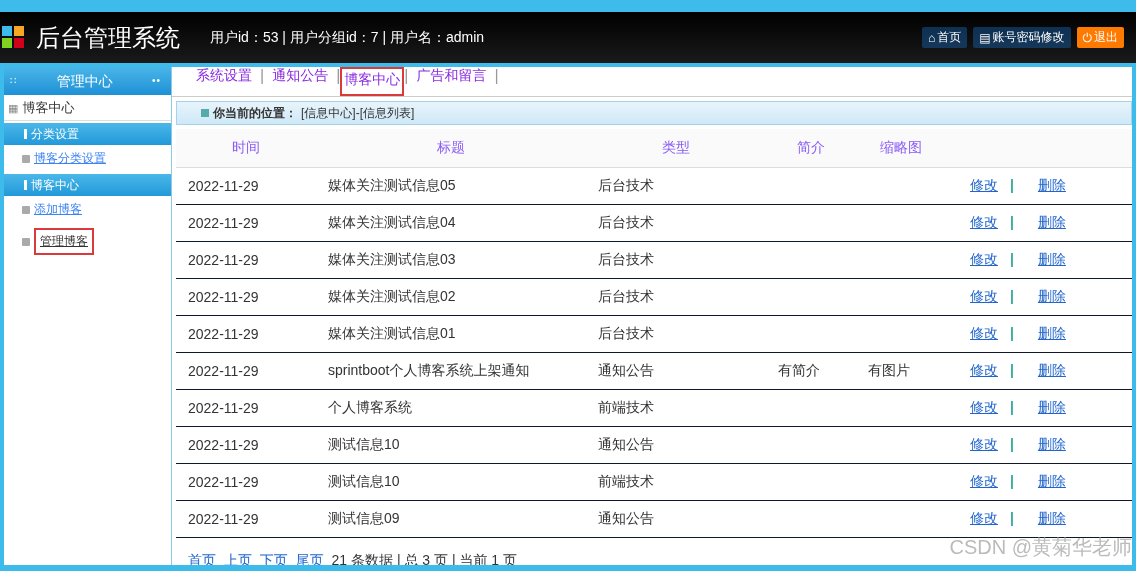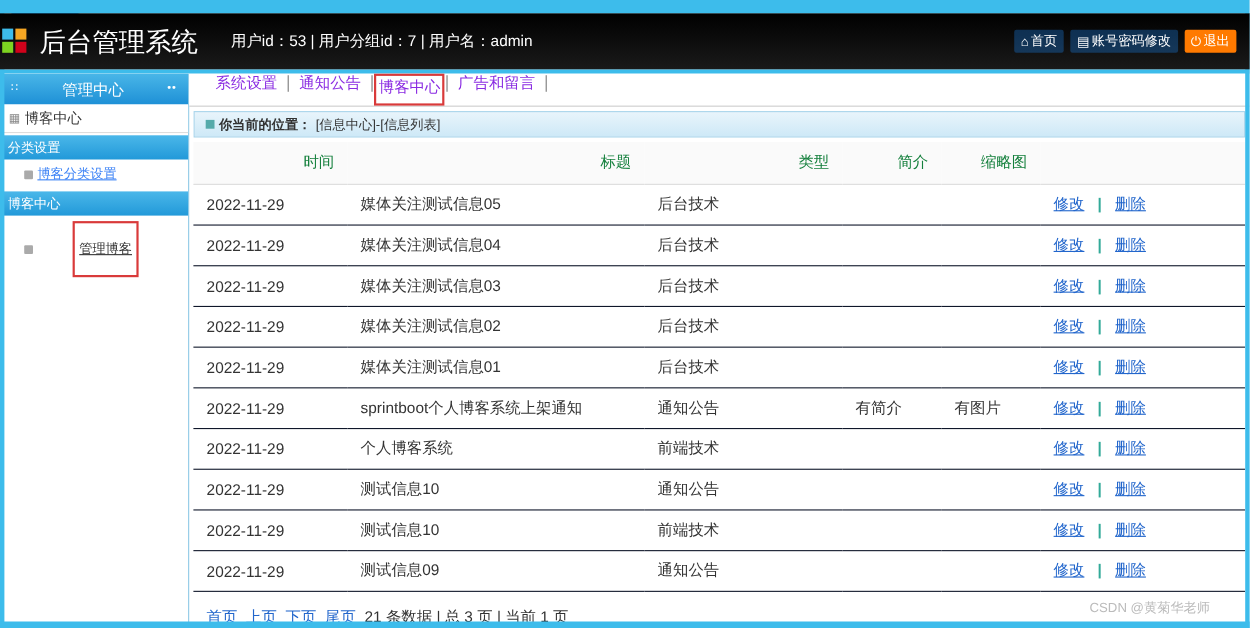--- a/index.html
+++ b/index.html
@@ -17,48 +17,48 @@
     .hr-btn.exit { background: #ff7a00; padding: 2px 6px; }
     
     .main-wrap { display: flex; height: calc(100% - 63px); border-top: 4px solid #3dbceb; }
     
     .sidebar { width: 172px; background: #fff; border-right: 1px solid #8ec9e6; }
     .side-hdr { background: linear-gradient(#49b6e8, #1e90d6); color: #fff; height: 28px; line-height: 28px; padding: 0 10px; font-size: 14px; display: flex; align-items: center; justify-content: space-between; }
     .side-hdr .dots { font-size: 10px; letter-spacing: 1px; }
     .tree-hdr { background: #fff; height: 26px; line-height: 26px; padding: 0 8px; font-size: 13px; display: flex; align-items: center; gap: 4px; border-bottom: 1px solid #ddd; }
     .tree-grid { color: #888; font-size: 11px; }
     
-    .sec-hdr { background: linear-gradient(#4ab7e9, #2299d9); color: #fff; height: 22px; line-height: 22px; padding: 0 0; font-size: 12px; display: flex; align-items: center; gap: 4px; margin-top: 2px; }
+    .sec-hdr { background: linear-gradient(#4ab7e9, #2299d9); color: #fff; height: 22px; line-height: 22px; padding: 0 24px; font-size: 12px; display: flex; align-items: center; gap: 4px; margin-top: 2px; }
     .sec-bar { display: inline-block; width: 3px; height: 10px; background: #fff; }
     .side-item { padding: 5px 8px 5px 22px; font-size: 12px; display: flex; align-items: center; gap: 4px; }
     .side-item a { color: #3b82f6; text-decoration: underline; }
-    .side-item .boxed-a { border: 2px solid #d93a3a; padding: 15px 4px; color: #333; margin-left: 32px; }
+    .side-item .boxed-a { border: 2px solid #d93a3a; padding: 3px 4px; color: #333; }
     .sq { display: inline-block; width: 8px; height: 8px; background: #aaa; border-radius: 1px; }
     
     .content { flex: 1; display: flex; flex-direction: column; }
     .topnav { height: 30px; background: #fff; display: flex; padding: 0 16px; gap: 0; border-bottom: 1px solid #ccc; }
     .topnav a { color: #8a2be2; font-size: 14px; text-decoration: none; padding: 0 8px; }
     .topnav .sep { color: #999; }
     .topnav .boxed-nav { border: 2px solid #d93a3a; padding: 2px 2px; }
     
-    .crumb-bar { background: linear-gradient(#e8f4fb, #cee9f7); height: 24px; line-height: 24px; padding: 0 10px; font-size: 12px; border: 1px solid #a6d3ea; display: flex; align-items: center; gap: 4px; margin: 4px; }
+    .crumb-bar { background: linear-gradient(#e8f4fb, #cee9f7); height: 24px; line-height: 24px; padding: 0 24px; font-size: 12px; border: 1px solid #a6d3ea; display: flex; align-items: center; gap: 4px; margin: 4px; }
     .crumb-sq { display: inline-block; width: 8px; height: 8px; background: #5aa; }
     .crumb-bar b { font-weight: bold; }
     
     .content-body { padding: 0 4px 8px; overflow: auto; flex: 1; }
     table.data { width: 100%; border-collapse: collapse; font-size: 14px; }
-    table.data th { text-align: right; padding: 10px 12px; border-bottom: 1px solid #ddd; font-weight: normal; color: #15803d; background: #fafafa; }
+    table.data th { text-align: center; padding: 10px 12px; border-bottom: 1px solid #ddd; font-weight: normal; color: #8b5cf6; background: #fafafa; }
     table.data td { padding: 9px 12px; border-bottom: 1px solid #0f172a; }
-    .op a { color: #2266cc; text-decoration: underline; }
+    .op a { color: #2266cc; text-decoration: underline; margin-left: 12px; }
     .op .vbar { color: #3a9; margin: 0 12px; font-weight: bold; }
     
     .pager { padding: 14px 12px; font-size: 14px; }
     .pager a { color: #2266cc; text-decoration: underline; margin-right: 4px; }
     
-    .watermark { position: absolute; right: 36px; bottom: 10px; color: #bbb; font-size: 12px; }
+    .watermark { position: absolute; right: 4px; bottom: 10px; color: #bbb; font-size: 20px; }
     .bottom-rail { position: absolute; bottom: 0; left: 0; right: 0; height: 6px; background: #3dbceb; }
     .left-rail { position: absolute; top: 12px; bottom: 0; left: 0; width: 4px; background: #3dbceb; }
     .right-rail { position: absolute; top: 12px; bottom: 0; right: 0; width: 4px; background: #3dbceb; }
   </style>
 </head>
 <body>
 
 <div class="app">
   <div class="left-rail"></div>
   <div class="right-rail"></div>
@@ -112,20 +112,24 @@
           <div class="side-item">
             <span class="sq"></span>
             <a href="#">博客分类设置</a>
           </div>
           <div class="sec-hdr">
             <span class="sec-bar"></span>
             <span>博客中心</span>
           </div>
           <div class="side-item">
             <span class="sq"></span>
+            <a href="#">添加博客</a>
+          </div>
+          <div class="side-item">
+            <span class="sq"></span>
             <a class="boxed-a" href="#">管理博客</a>
           </div>
         </div>
     </div>
 
     <div class="content">
       <div class="topnav" id="topnav">
           <a href="#">系统设置</a>
           <span class="sep"> | </span>
           <a href="#">通知公告</a>

